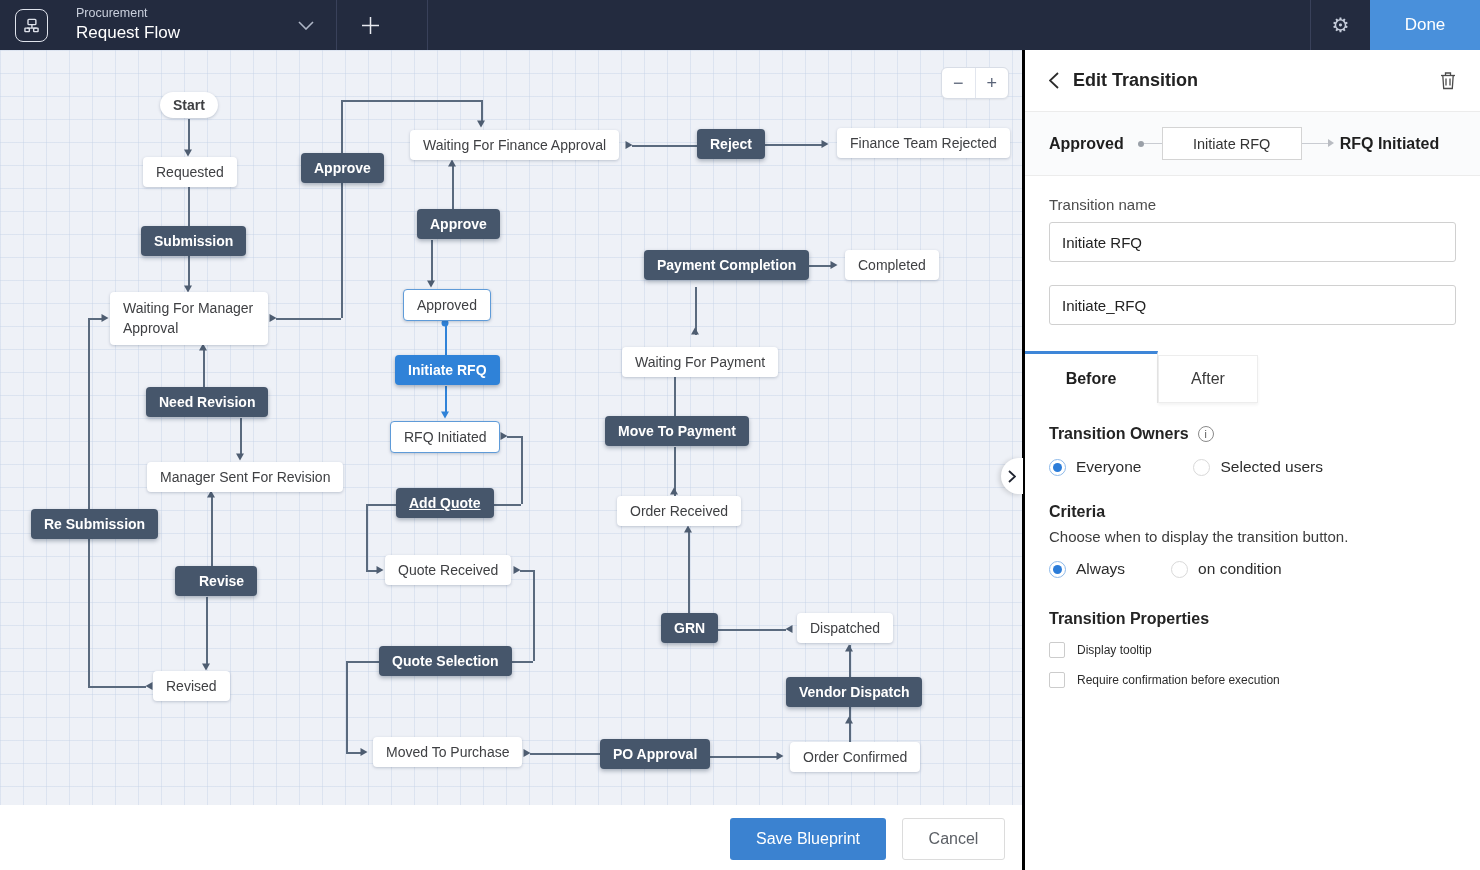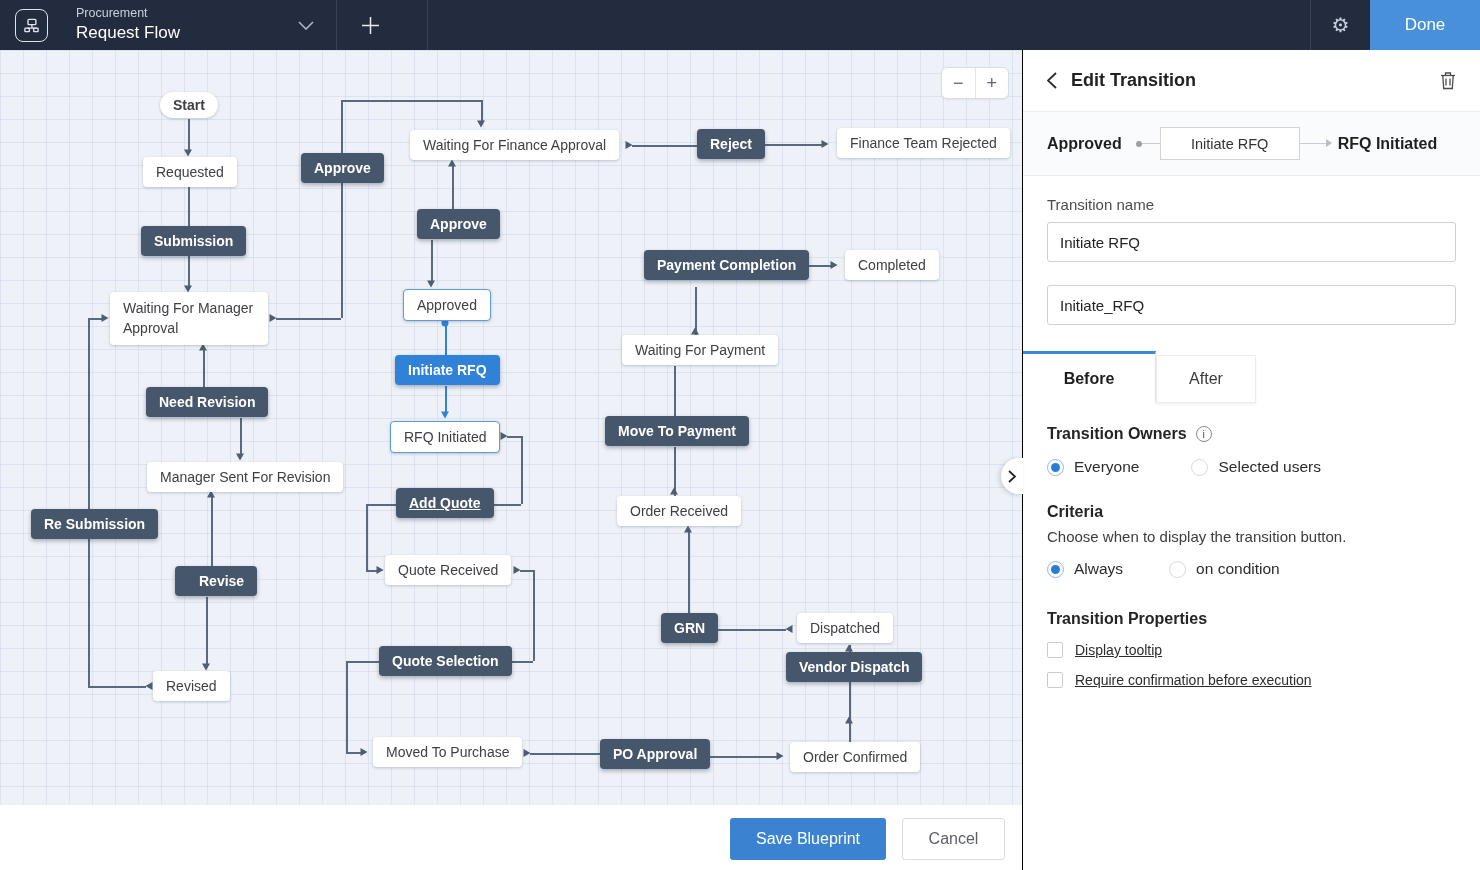--- a/index.html
+++ b/index.html
@@ -64,21 +64,21 @@
 
   
   .canvas-footer { position:absolute; left:0; top:805px; width:1022px; height:65px; background:#fff; }
   .save-btn { position:absolute; left:730px; top:13px; width:156px; height:42px; background:#3b82d0;
     color:#fff; font-size:16px; border:none; border-radius:3px; cursor:pointer; }
   .cancel-btn { position:absolute; left:902px; top:13px; width:103px; height:42px; background:#fff;
     color:#5c6066; font-size:16px; border:1px solid #dcdcdc; border-radius:3px; cursor:pointer; }
 
   
   .panel { position:absolute; left:1022px; top:50px; width:458px; height:820px; background:#fff;
-    border-left:1px solid #000000; }
+    border-left:3px solid #000000; }
   .panel-header { height:62px; display:flex; align-items:center; padding:0 24px;
     border-bottom:1px solid #ececec; }
   .back-btn { cursor:pointer; display:flex; align-items:center; }
   .panel-title { font-size:18px; font-weight:700; color:#222; margin-left:14px; }
   .trash-btn { margin-left:auto; cursor:pointer; display:flex; align-items:center; }
 
   .strip { height:64px; background:#fafbfc; border-bottom:1px solid #ececec;
     display:flex; align-items:center; padding:0 24px; }
   .strip .endlabel { font-size:16px; font-weight:700; color:#1f1f1f; }
   .strip .cdot { width:6px; height:6px; border-radius:50%; background:#9aa0a8; margin:0 0 0 14px; }
@@ -110,21 +110,21 @@
   .sec-desc { font-size:15px; color:#3c3c3c; margin-top:7px; }
   .radio-row { display:flex; align-items:center; margin-top:15px; }
   .radio { width:17px; height:17px; border-radius:50%; border:1px solid #d9d9d9; background:#fff;
     display:flex; align-items:center; justify-content:center; cursor:pointer; }
   .radio.sel { border-color:#8db9ea; }
   .radio.sel i { width:9px; height:9px; border-radius:50%; background:#2b7cd9; }
   .rlabel { font-size:15.5px; color:#2c2c2c; margin-left:10px; }
   .rgap1 { width:52px; } .rgap2 { width:46px; }
   .cb-row { display:flex; align-items:center; margin-top:14px; }
   .cbox { width:16px; height:16px; border:1px solid #ccc; border-radius:2px; background:#fff; cursor:pointer; }
-  .cblabel { font-size:14px; color:#2c2c2c; margin-left:12px;text-decoration:underline; }
+  .cblabel { font-size:12px; color:#2c2c2c; margin-left:12px; }
 
   .collapse-handle { position:absolute; left:1001px; top:458px; width:22px; height:36px;
     background:#fff; border-radius:18px 0 0 18px; box-shadow:-2px 1px 5px rgba(0,0,0,.15);
     display:flex; align-items:center; justify-content:center; z-index:10; cursor:pointer; }
   svg { display:block; }
 </style>
 </head>
 <body>
 
 <div class="topbar">
@@ -252,26 +252,26 @@
       <div class="node state selected" style="left: 390px; top: 371px;">RFQ Initiated</div>
       <div class="node transition" style="left: 396px; top: 438px; text-decoration: underline;">Add Quote</div>
       <div class="node state" style="left: 385px; top: 505px;">Quote Received</div>
       <div class="node transition" style="left: 379px; top: 596px;">Quote Selection</div>
       <div class="node state" style="left: 373px; top: 687px;">Moved To Purchase</div>
       <div class="node transition" style="left: 600px; top: 689px;">PO Approval</div>
       <div class="node transition" style="left: 697px; top: 79px;">Reject</div>
       <div class="node state" style="left: 837px; top: 78px;">Finance Team Rejected</div>
       <div class="node transition" style="left: 644px; top: 200px;">Payment Completion</div>
       <div class="node state" style="left: 845px; top: 200px;">Completed</div>
-      <div class="node state" style="left: 622px; top: 285px; padding-left: 13px;">Waiting For Payment</div>
+      <div class="node state" style="left: 622px; top: 297px; padding-left: 13px;">Waiting For Payment</div>
       <div class="node transition" style="left: 605px; top: 366px;">Move To Payment</div>
       <div class="node state" style="left: 617px; top: 446px;">Order Received</div>
       <div class="node transition" style="left: 661px; top: 563px;">GRN</div>
       <div class="node state" style="left: 797px; top: 563px;">Dispatched</div>
-      <div class="node transition" style="left: 786px; top: 602px;">Vendor Dispatch</div>
+      <div class="node transition" style="left: 786px; top: 627px;">Vendor Dispatch</div>
       <div class="node state" style="left: 790px; top: 692px;">Order Confirmed</div>
     </div>
   <div class="zoomctl">
     <div class="zbtn">−</div>
     <div class="zbtn">+</div>
   </div>
 </div>
 
 <div class="partial-tip"></div>
 

